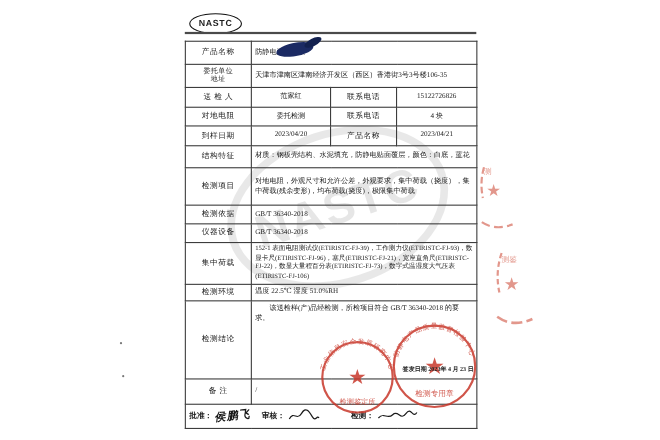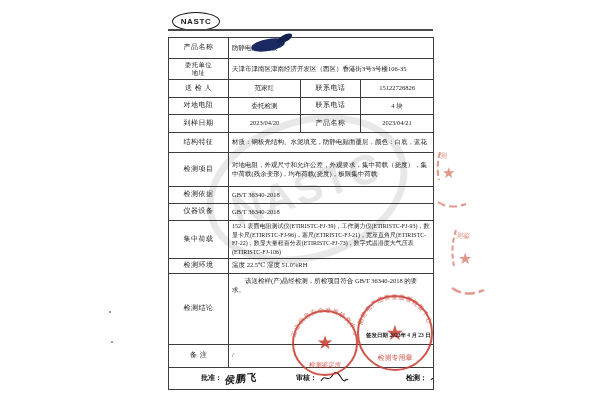--- a/index.html
+++ b/index.html
@@ -37,21 +37,21 @@
     margin-top:31px;
   }
   td.val-c{text-align:center;}
   td.val-l{text-align:left;}
   .tiny{font-size:6px; line-height:1.45;}
   .concl-cell{position:relative; vertical-align:top !important;}
   .concl-text{margin:2px 0 0 0; text-indent:2em;}
   
   .sig-row{display:flex; align-items:center; gap:4px; height:100%;}
   .sig-part{display:flex; align-items:center; gap:2px;}
-  .sig-label{font-size:7px; font-weight:bold; white-space:nowrap;margin-left:29px;}
+  .sig-label{font-size:7px; font-weight:bold; white-space:nowrap;}
   .sig-name{
     font-size:10px; font-style:italic; font-weight:bold;
     transform:rotate(-6deg); letter-spacing:1px; color:#181818; white-space:nowrap;
   }
   .sig-svg{display:block;}
   
   .watermark{
     position:absolute; left:204px; top:118px; width:192px; height:128px;
     border:7px solid rgba(115,115,115,0.16); border-radius:50%;
     transform:rotate(-18deg);

